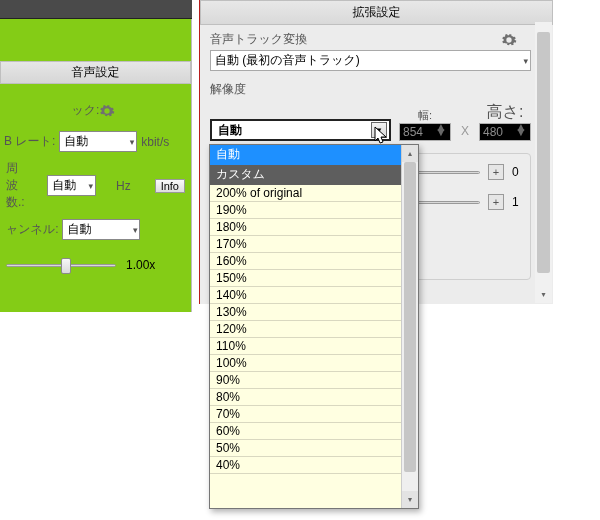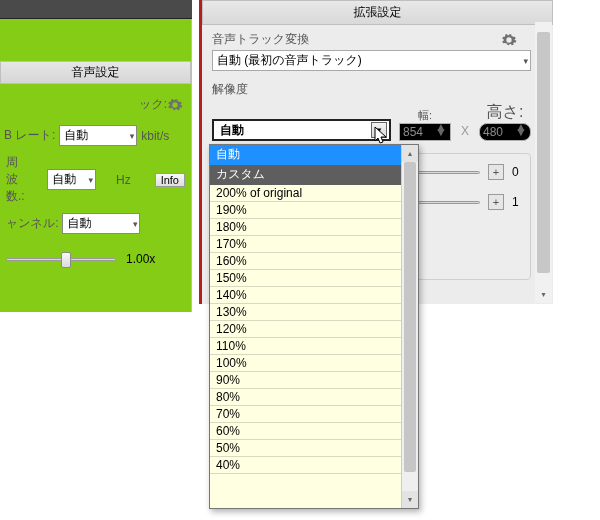--- a/index.html
+++ b/index.html
@@ -7,21 +7,21 @@
   .title-bar { background: linear-gradient(#e8e8e8,#d9d9d9); border: 1px solid #bfbfbf; text-align: center; padding: 3px 0; font-size: 12px; }
   .tabhdr { background:#4a4a4a; height:19px; border-bottom:1px solid #222;}
   .section-label { color:#555; }
   .combo { background:#fff; border:1px solid #888; padding:1px 14px 1px 4px; position:relative; display:inline-block; }
   .combo .arrow { position:absolute; right:2px; top:50%; transform:translateY(-50%); font-size:9px; color:#555; }
   .field { background:#000000; border:1px solid #b0b0b0; padding:1px 3px; display:inline-flex; }
   .spin { display:inline-flex; flex-direction:column; margin-left:3px; line-height:5px; font-size:7px; color:#666; }
   .gear { width:16px; height:16px; display:inline-block; }
   .gear svg{width:16px;height:16px;}
   .slot-left { position:absolute; left:0; top:19px; width:192px; height:293px; background:#84cc16; border-right:1px solid #bdbdbd; }
-  .slot-right{ position:absolute; left:199px; top:0; width:354px; height:304px; background:#ececec; border-left:3px solid #b91c1c; }
+  .slot-right{ position:absolute; left:199px; top:0; width:354px; height:304px; background:#ececec; border-left:1px solid #b91c1c; }
   .small-title { background:linear-gradient(#e6e6e6,#d6d6d6); border:1px solid #bfbfbf; text-align:center; padding:2px 0; }
   .hdr-row { display:flex; align-items:center; padding:4px 6px; }
   .slider-track{ background:linear-gradient(#ccc,#e6e6e6); height:3px; border:1px solid #999; border-radius:2px; position:relative; }
   .slider-thumb{ position:absolute; width:10px; height:16px; background:linear-gradient(#f7f7f7,#dadada); border:1px solid #8a8a8a; top:-7px; border-radius:2px; }
   .plusbtn{ width:16px; height:16px; border:1px solid #9a9a9a; background:#e6e6e6; color:#555; display:inline-flex; align-items:center; justify-content:center; font-size:11px; line-height:1;}
   .dropdown { position:absolute; background:#FFFFE1; border:1px solid #767676; box-shadow:2px 3px 6px rgba(0,0,0,.3); }
   .dropdown .item { padding:1px 6px; border-bottom:1px solid #d9d8c0; font-size:12px; }
   .dropdown .item.sel { background:#1E90FF; color:#fff; border-bottom-color:#1E90FF; }
   .dropdown .item.hov { background:#5E5E5E; color:#fff; border-bottom-color:#5E5E5E; }
   .dd-scroll{ position:absolute; top:0; right:0; bottom:0; width:17px; background:#efefef; border-left:1px solid #cccccc;}
@@ -39,21 +39,21 @@
 
 <div class="tabhdr" style="position:absolute;left:0;top:0;width:192px;"></div>
 
 <div style="position:absolute; left:-1px; top:24px; width:182px; height:30px; background:#fff; border:3px solid #000;">
   <span style="position:absolute; right:6px; top:4px; font-size:12px;">▾</span>
 </div>
 
 <div class="slot-left">
   <div style="height:42px;"></div>
   <div class="small-title">音声設定</div>
-  <div class="hdr-row" style="justify-content:flex-end; padding:12px 8px 2px 4px;">
+  <div class="hdr-row" style="justify-content:center; padding:18px 8px 2px 4px;">
     <span style="color:#555;">ック:</span>
     <span class="gear">
       <svg viewBox="0 0 24 24">
           <path fill="#707070" d="M12 8a4 4 0 1 0 0 8 4 4 0 0 0 0-8zm9 4l2 1-1 3-2-.5a8 8 0 0 1-1.5 1.5l.5 2-3 1-1-2h-2l-1 2-3-1 .5-2A8 8 0 0 1 5 16.5L3 17l-1-3 2-1v-2L2 10l1-3 2 .5A8 8 0 0 1 6.5 6L6 4l3-1 1 2h2l1-2 3 1-.5 2A8 8 0 0 1 19 7.5l2-.5 1 3-2 1z"></path>
         </svg>
     </span>
   </div>
 
   <div style="padding:10px 6px 4px 4px; display:flex; align-items:center; gap:4px;">
     <span class="section-label">B レート:</span>
@@ -125,21 +125,21 @@
           <span>854</span>
           <span class="spin">
               <span>▲</span>
               <span>▼</span>
             </span>
         </div>
       </div>
       <span style="color:#9a9a9a; padding-bottom:3px;">X</span>
       <div style="text-align:center;">
         <div class="section-label" style="font-size:16px;">高さ:</div>
-        <div class="field" style="width:52px; color:#8c8c8c; justify-content:space-between;border-radius:8px;">
+        <div class="field" style="width:52px; color:#8c8c8c; justify-content:space-between;">
           <span>480</span>
           <span class="spin">
               <span>▲</span>
               <span>▼</span>
             </span>
         </div>
       </div>
     </div>
   </div>
 

